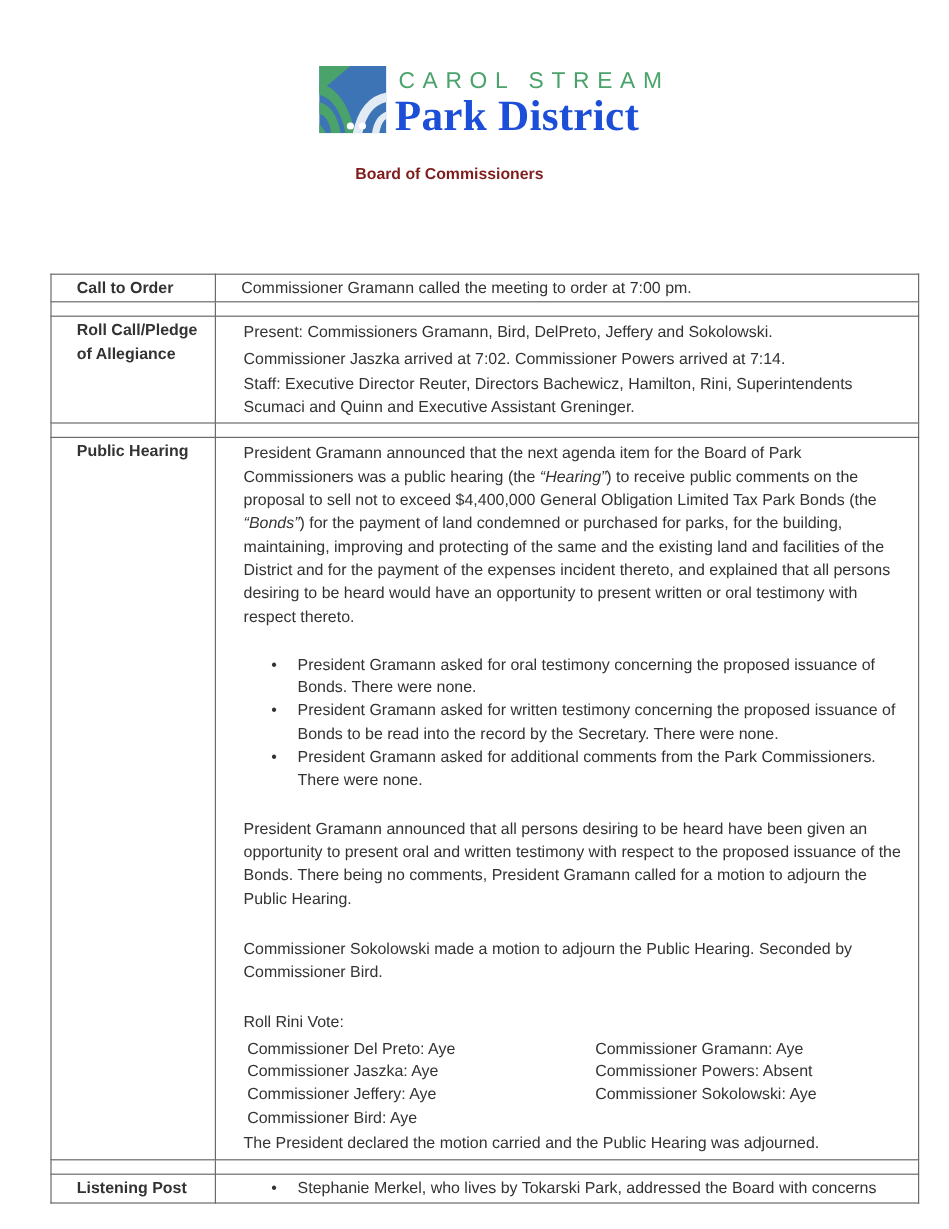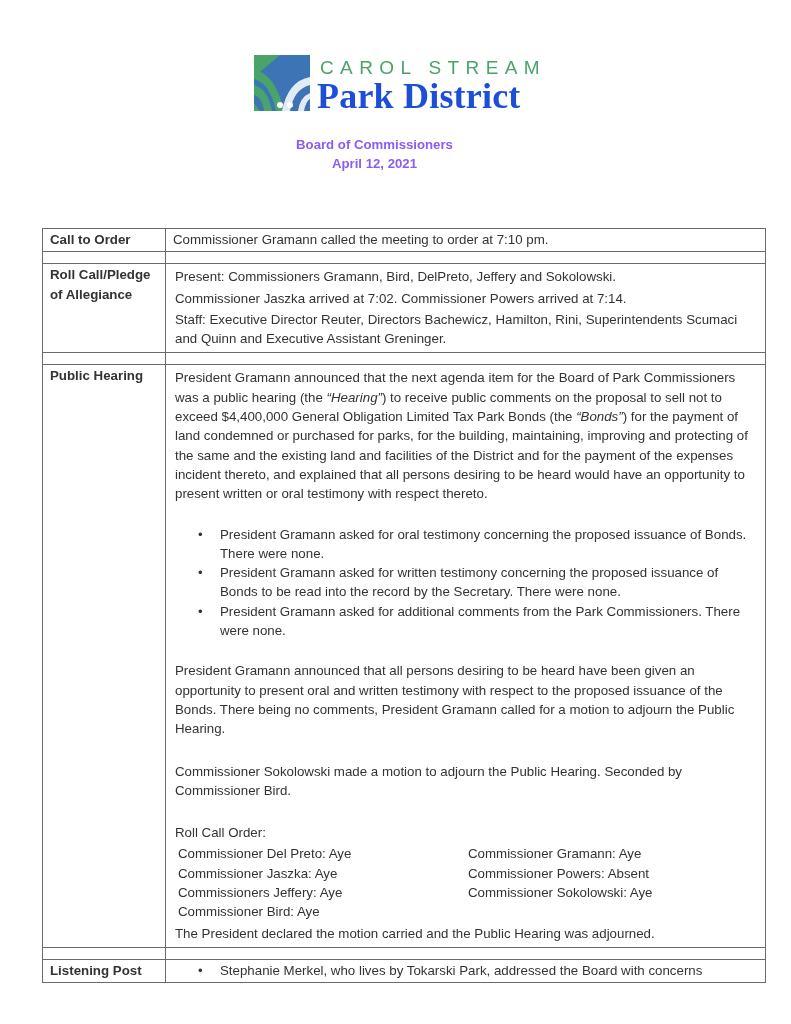--- a/index.html
+++ b/index.html
@@ -1,28 +1,28 @@
 <!DOCTYPE html>
 <html><head>
 <meta charset="utf-8">
 <style>
   html, body { margin: 0; padding: 0; background: #ffffff; }
   body { width: 791px; height: 1024px; position: relative; overflow: hidden;
          font-family: "Liberation Sans", sans-serif; color: #2a2a2a; }
-  .logo { position: absolute; left: 254px; top: 55px; width: 300px; height: 60px; }
+  .logo { position: absolute; left: 266px; top: 55px; width: 300px; height: 60px; }
   .logo-mark { position: absolute; left: 0; top: 0; width: 56px; height: 56px; }
   .logo-top { position: absolute; left: 66px; top: 2px; font-size: 19px; letter-spacing: 6.4px;
               color: #4aa36b; font-weight: normal; white-space: nowrap; }
   .logo-bottom { position: absolute; left: 63px; top: 20px; font-family: "Liberation Serif", "DejaVu Serif", serif;
                  font-size: 36px; color: #1d4ed8; font-weight: bold; white-space: nowrap; letter-spacing: 0.2px; }
   .heading { position: absolute; left: 0; width: 749px; top: 136px; text-align: center;
-             font-size: 13.2px; font-weight: bold; line-height: 18.5px; color: #8b5cf6; }
+             font-size: 13.2px; font-weight: bold; line-height: 18.5px; color: #7f1d1d; }
   table.minutes { position: absolute; left: 42px; top: 228px; width: 724px; border-collapse: collapse;
                   font-size: 13.3px; line-height: 19.3px; color: #333; }
-  table.minutes td { border: 1px solid #6a6a6a; vertical-align: top; padding: 1px 8px 2px 7px; }
+  table.minutes td { border: 1px solid #6a6a6a; vertical-align: top; padding: 1px 8px 2px 21px; }
   td.label { width: 107px; font-weight: bold; }
   tr.spacer td { height: 11px; padding: 0; }
   .p { margin: 2px; }
   .gap { height: 19px; }
   ul.bul { margin: 0; padding: 0 0 0 47px; list-style: none; }
   ul.bul li { position: relative; margin: 0; }
   ul.bul li::before { content: "\2022"; position: absolute; left: -22px; top: 0; }
   .votes { display: grid; grid-template-columns: 290px 260px; padding-left: 5px; }
   em { font-style: italic; }
 </style>
@@ -40,28 +40,27 @@
     <path d="M0,48 L6,56 L0,56 Z" fill="#4aa36b"></path>
     <circle cx="26" cy="50" r="3" fill="#ffffff"></circle>
     <circle cx="36" cy="50" r="3" fill="#ffffff"></circle>
   </svg>
   <div class="logo-top">CAROL STREAM</div>
   <div class="logo-bottom">Park District</div>
 </div>
 
 <div class="heading">
   <div>Board of Commissioners</div>
-  <div>April 12, 2021</div>
 </div>
 
 <table class="minutes">
   <tbody>
       <tr>
     <td class="label">Call to Order</td>
-    <td>Commissioner Gramann called the meeting to order at 7:10 pm.</td>
+    <td>Commissioner Gramann called the meeting to order at 7:00 pm.</td>
   </tr>
   <tr class="spacer">
         <td></td>
         <td></td>
       </tr>
 
   <tr>
     <td class="label">Roll Call/Pledge of Allegiance</td>
     <td>
       <div class="p">Present: Commissioners Gramann, Bird, DelPreto, Jeffery and Sokolowski.</div>
@@ -82,27 +81,27 @@
       <ul class="bul">
         <li>President Gramann asked for oral testimony concerning the proposed issuance of Bonds. There were none.</li>
         <li>President Gramann asked for written testimony concerning the proposed issuance of Bonds to be read into the record by the Secretary. There were none.</li>
         <li>President Gramann asked for additional comments from the Park Commissioners. There were none.</li>
       </ul>
       <div class="gap"></div>
       <div class="p">President Gramann announced that all persons desiring to be heard have been given an opportunity to present oral and written testimony with respect to the proposed issuance of the Bonds. There being no comments, President Gramann called for a motion to adjourn the Public Hearing.</div>
       <div class="gap"></div>
       <div class="p">Commissioner Sokolowski made a motion to adjourn the Public Hearing. Seconded by Commissioner Bird.</div>
       <div class="gap"></div>
-      <div class="p">Roll Call Order:</div>
+      <div class="p">Roll Rini Vote:</div>
       <div class="votes">
         <div>Commissioner Del Preto: Aye</div>
         <div>Commissioner Gramann: Aye</div>
         <div>Commissioner Jaszka: Aye</div>
         <div>Commissioner Powers: Absent</div>
-        <div>Commissioners Jeffery: Aye</div>
+        <div>Commissioner Jeffery: Aye</div>
         <div>Commissioner Sokolowski: Aye</div>
         <div>Commissioner Bird: Aye</div>
       </div>
       <div class="p">The President declared the motion carried and the Public Hearing was adjourned.</div>
     </td>
   </tr>
   <tr class="spacer">
         <td></td>
         <td></td>
       </tr>

